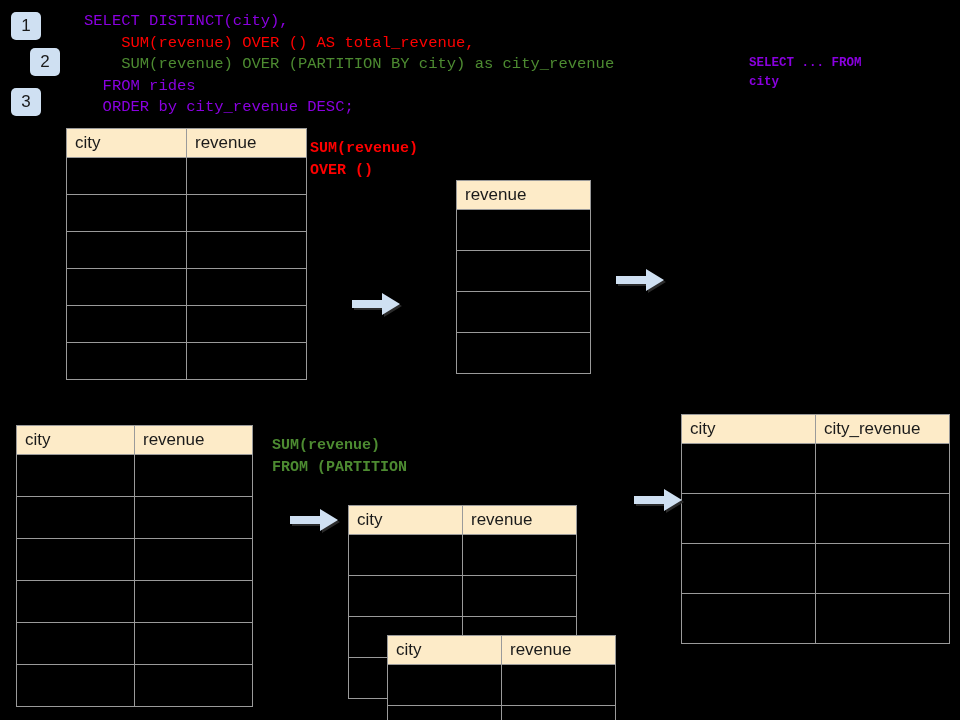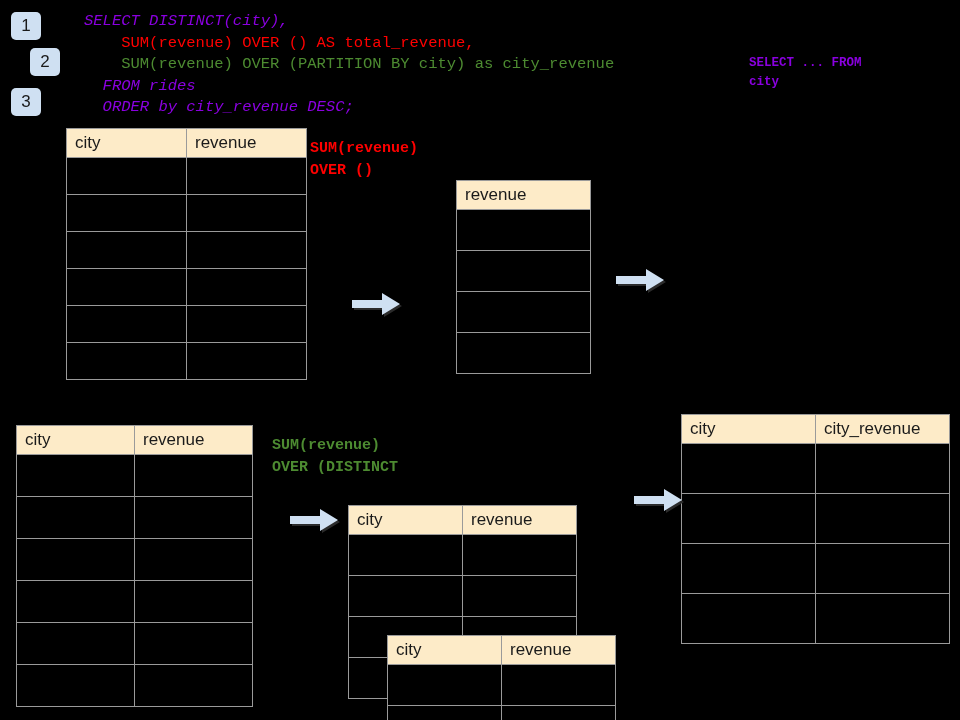--- a/index.html
+++ b/index.html
@@ -32,21 +32,21 @@
   
   .code {
     position: absolute;
     font-family: "Liberation Mono", "DejaVu Sans Mono", monospace;
     font-size: 15.5px;
     line-height: 21.5px;
     white-space: pre;
     letter-spacing: 0px;
   }
   .code-line { white-space: pre; }
-  .c-purple { color: #8a00e0; font-style: italic; }
+  .c-purple { color: #8a00e0; }
   .c-red    { color: #ff0000; }
   .c-green  { color: #4d8b31; }
 
   .side-note {
     position: absolute;
     font-family: "Liberation Mono", "DejaVu Sans Mono", monospace;
     font-size: 12.5px;
     line-height: 19px;
     color: #8a00e0;
     white-space: pre;
@@ -96,21 +96,21 @@
 </head>
 <body>
 
 <div id="stage">
     <div class="badge" style="left:11px; top:12px;">1</div>
     <div class="badge" style="left:30px; top:48px;">2</div>
     <div class="badge" style="left:11px; top:88px;">3</div>
     <div class="code" style="left:84px; top:11px;"><div class="code-line c-purple">SELECT DISTINCT(city),</div><div class="code-line c-red">    SUM(revenue) OVER () AS total_revenue,</div><div class="code-line c-green">    SUM(revenue) OVER (PARTITION BY city) as city_revenue</div><div class="code-line c-purple">  FROM rides</div><div class="code-line c-purple">  ORDER by city_revenue DESC;</div></div>
     <div class="side-note" style="left:749px; top:54px;"><div>SELECT ... FROM</div><div>city</div></div>
     <div class="annot c-red" style="left:310px; top:138px;"><div>SUM(revenue)</div><div>OVER ()</div></div>
-    <div class="annot c-green" style="left:272px; top:435px;"><div>SUM(revenue)</div><div>OVER (DISTINCT</div></div>
+    <div class="annot c-green" style="left:272px; top:435px;"><div>SUM(revenue)</div><div>FROM (PARTITION</div></div>
     <table class="tbl" style="left:66px; top:128px;">
       <colgroup>
         <col style="width:120px;">
         <col style="width:120px;">
       </colgroup>
       <thead>
         <tr>
           <th>city</th>
           <th>revenue</th>
         </tr>

